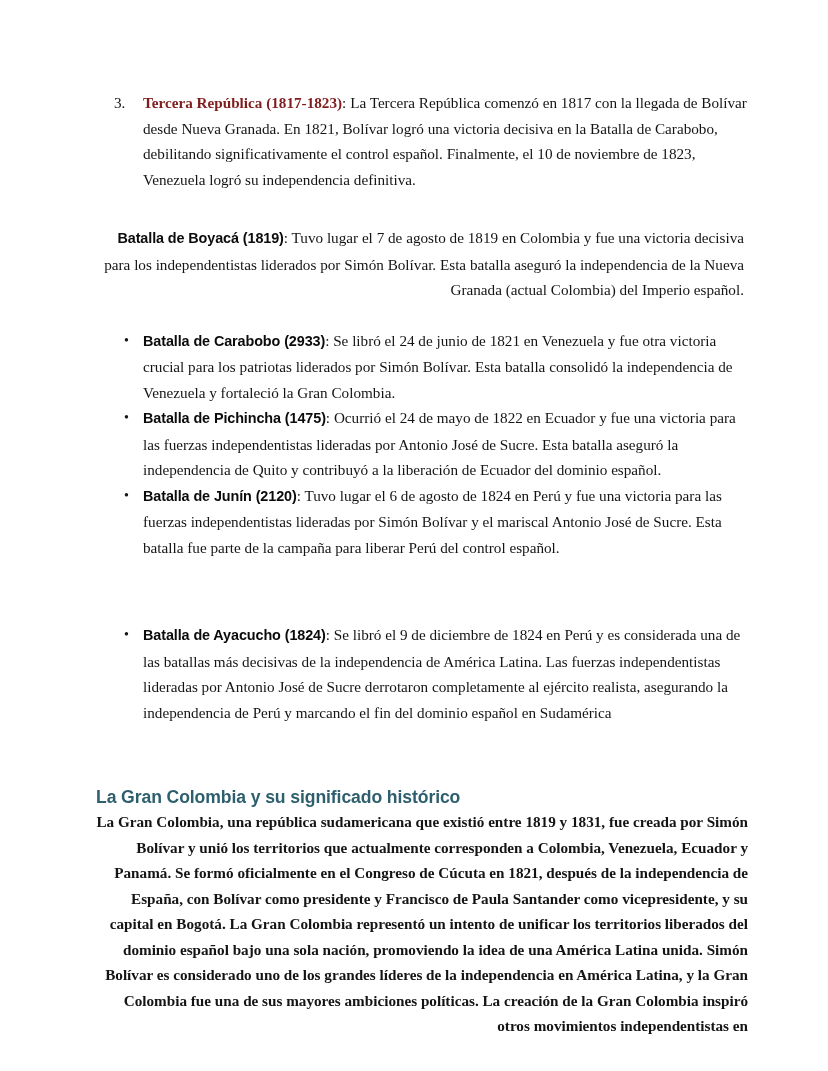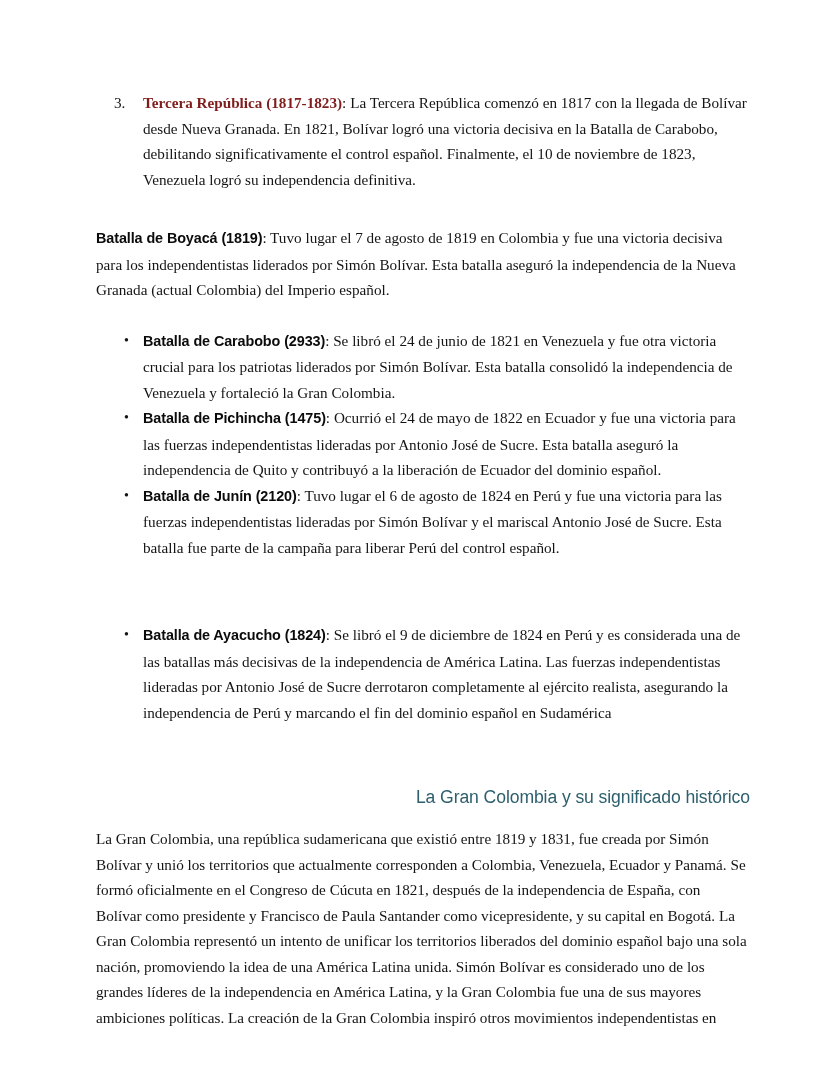--- a/index.html
+++ b/index.html
@@ -57,20 +57,21 @@
   .lead-serif {
     font-family: "Liberation Serif", "DejaVu Serif", serif;
     font-weight: bold;
     color: #7f1d1d;
   }
 
   
   .para {
     margin: 0;
     max-width: 650px;
+    text-align: right;
   }
   .para-boyaca {
     margin-top: 33px;
     max-width: 648px;
   }
   .lead-sans {
     font-family: "Liberation Sans", "DejaVu Sans", sans-serif;
     font-weight: bold;
     font-size: 14.4px;
     color: #0b0b0b;
@@ -103,35 +104,34 @@
     margin-top: 25px;
   }
   .bullet-gapped {
     margin-top: 62px;
   }
 
   
   .section-heading {
     font-family: "Liberation Sans", "DejaVu Sans", sans-serif;
     font-size: 17.6px;
-    font-weight: normal;
+    font-weight: bold;
     line-height: 24px;
     color: #2e5f6e;
     margin: 0;
     padding: 0;
     letter-spacing: -0.1px;
-    text-align: right;
   }
   .heading-gran-colombia {
     margin-top: 60px;
   }
 
   .para-gran-colombia {
-    margin-top: 17px;
     max-width: 652px;
+    font-weight: bold;
   }
 </style>
 </head>
 <body>
 
 <div class="page">
 
   <ol class="ordered-list">
     <li class="ordered-item doc-text">
       <span class="ordered-marker">3.</span><span class="lead-serif">Tercera República (1817-1823)</span><span>: La Tercera República comenzó en 1817 con la llegada de Bolívar desde Nueva Granada. En 1821, Bolívar logró una victoria decisiva en la Batalla de Carabobo, debilitando significativamente el control español. Finalmente, el 10 de noviembre de 1823, Venezuela logró su independencia definitiva.</span>

